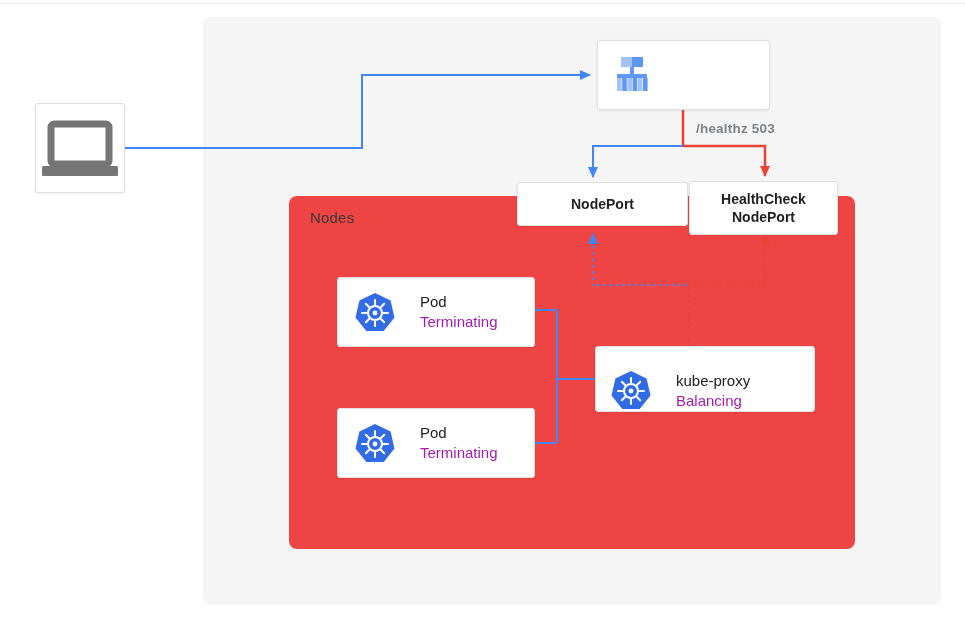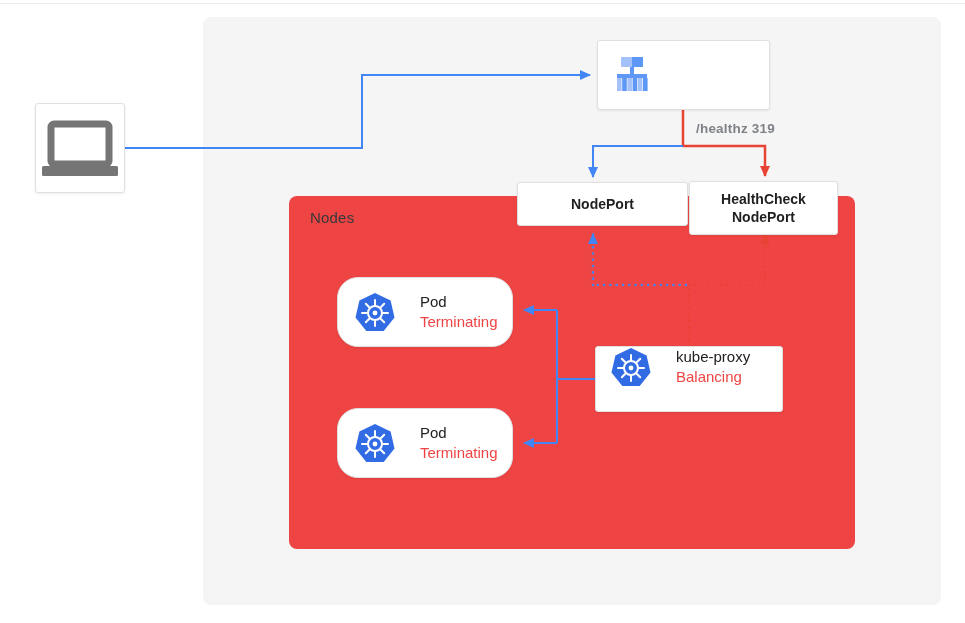--- a/index.html
+++ b/index.html
@@ -25,27 +25,27 @@
     position:absolute;background:#ffffff;border:1px solid #e0e0e0;border-radius:3px;
     box-shadow:0 1px 3px rgba(0,0,0,0.07);box-sizing:border-box;
   }
   .client-card{left:35px;top:103px;width:90px;height:90px;display:flex;align-items:center;justify-content:center;}
   .clb-card{left:597px;top:40px;width:173px;height:70px;display:flex;align-items:center;padding-left:14px;}
   .clb-card .clb-label{margin-left:16px;width:90px;font-size:14px;line-height:19px;color:#757575;}
   .port-card{display:flex;align-items:center;justify-content:center;text-align:center;
     font-size:14px;font-weight:700;color:#1f1f1f;line-height:18px;}
   .nodeport-card{left:517px;top:182px;width:171px;height:44px;}
   .healthcheck-card{left:689px;top:181px;width:149px;height:54px;padding:0 18px;}
-  .pod-card{width:176px;height:70px;left:337px;display:flex;align-items:center;padding-left:16px;border-radius:21px;}
+  .pod-card{width:198px;height:70px;left:337px;display:flex;align-items:center;padding-left:16px;}
   .pod-card.pod-top{top:277px;}
   .pod-card.pod-bottom{top:408px;}
-  .kproxy-card{left:595px;top:346px;width:188px;height:66px;display:flex;align-items:flex-start;padding-left:14px;}
+  .kproxy-card{left:595px;top:346px;width:220px;height:66px;display:flex;align-items:flex-end;padding-left:14px;}
   .k8s-text{margin-left:24px;}
   .k8s-text .title{font-size:15px;color:#202124;line-height:20px;}
-  .k8s-text .subtitle{font-size:15px;color:#ef4444;line-height:20px;}
+  .k8s-text .subtitle{font-size:15px;color:#a21caf;line-height:20px;}
   .healthz-label{
     position:absolute;left:696px;top:121px;
     font-size:13.5px;font-weight:700;color:#7e8287;letter-spacing:.2px;
   }
   svg.wires{position:absolute;left:0;top:0;pointer-events:none;}
 </style>
 </head>
 <body>
 
 <div class="top-rule"></div>
@@ -100,21 +100,21 @@
     <rect x="5" y="17" width="30" height="4" fill="#5e97f6"></rect>
     <rect x="5" y="21" width="4.6" height="13" fill="#a4c2f9"></rect>
     <rect x="10.2" y="21" width="4.6" height="13" fill="#5e97f6"></rect>
     <rect x="15.4" y="21" width="4.6" height="13" fill="#a4c2f9"></rect>
     <rect x="20.6" y="21" width="4.6" height="13" fill="#5e97f6"></rect>
     <rect x="25.8" y="21" width="4.6" height="13" fill="#a4c2f9"></rect>
     <rect x="31" y="21" width="4.6" height="13" fill="#5e97f6"></rect>
   </svg>
 </div>
 
-<div class="healthz-label">/healthz 319</div>
+<div class="healthz-label">/healthz 503</div>
 
 <div class="card port-card nodeport-card">
   <span>NodePort</span>
 </div>
 
 <div class="card port-card healthcheck-card">
   <span>HealthCheck NodePort</span>
 </div>
 
 <div class="card pod-card pod-top">

